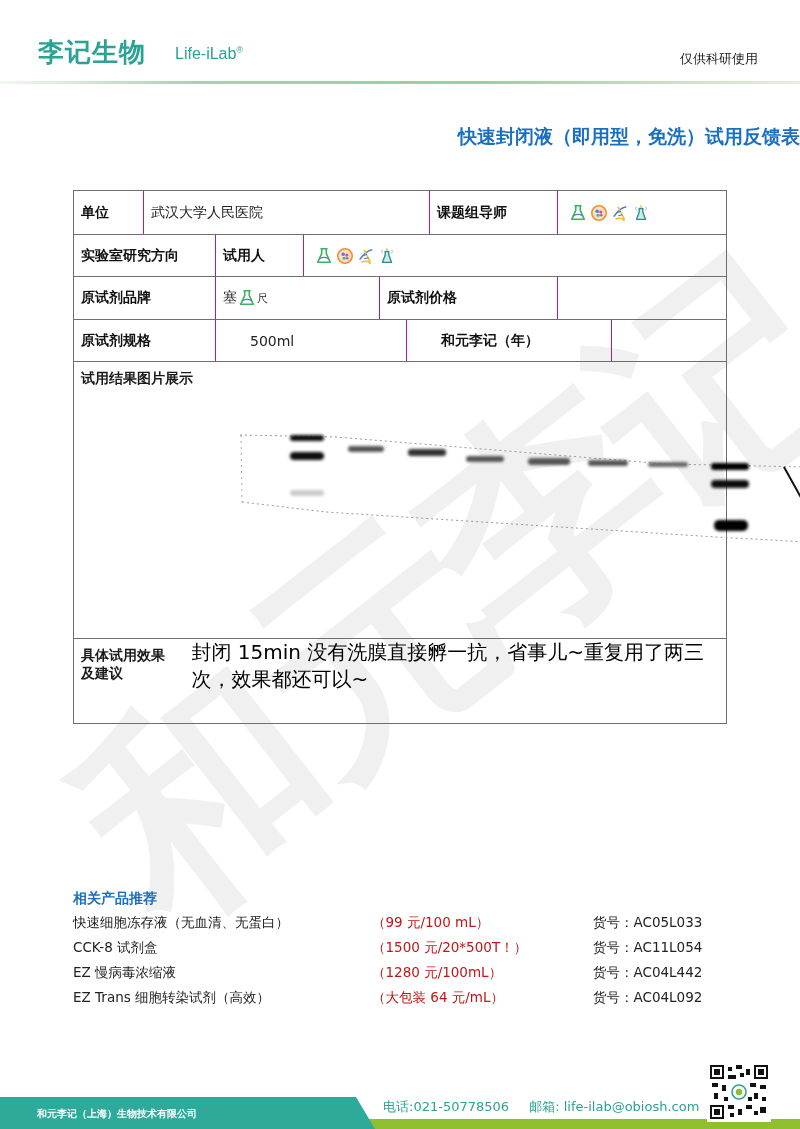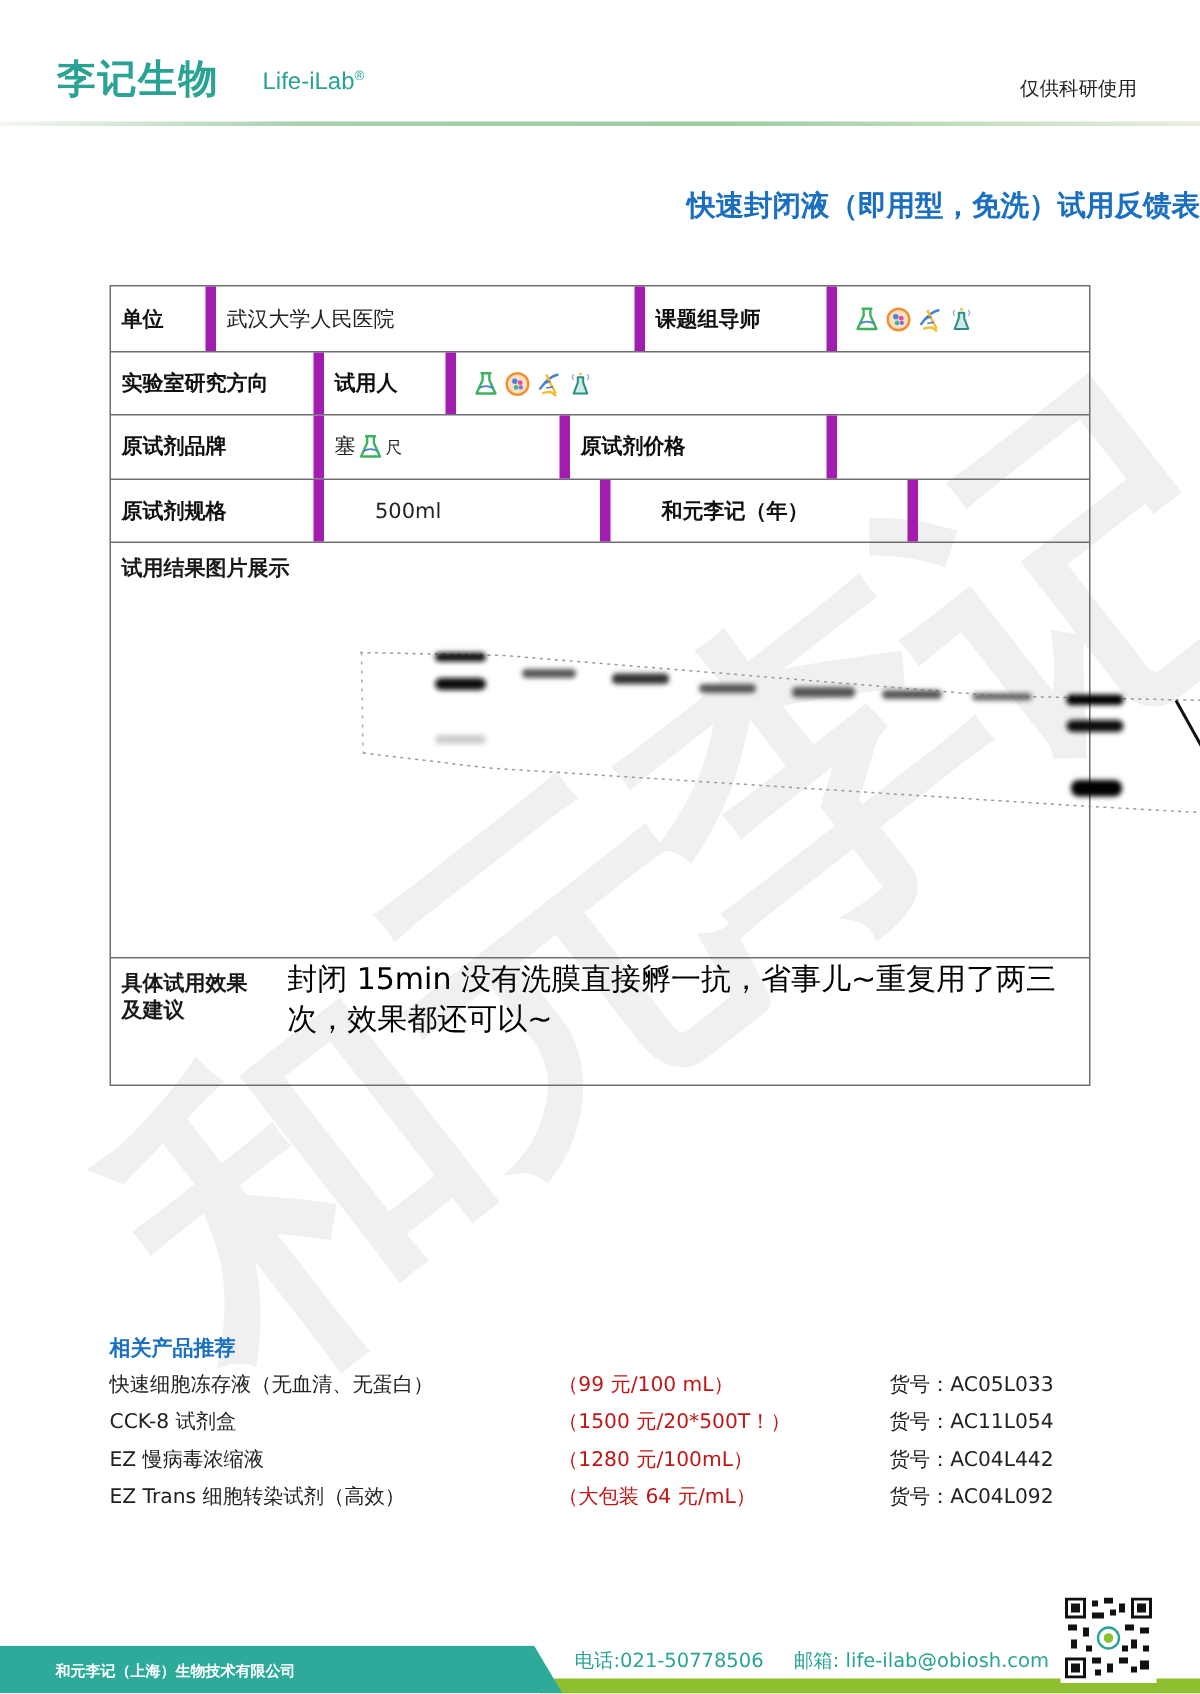--- a/index.html
+++ b/index.html
@@ -14,21 +14,21 @@
   .brand-en { position: absolute; left: 175px; top: 45px; font-size: 16px; color: #2aa394; font-family: "Liberation Sans", sans-serif; }
   .brand-en sup { font-size: 9px; }
   .research-only { position: absolute; right: 42px; top: 50px; font-size: 13px; color: #222; }
   .header-line { position: absolute; left: 0; top: 81px; width: 800px; height: 3px; background: linear-gradient(90deg, #f4f7f2 0%, #a8d0ae 25%, #9bcd9f 60%, #e9eedd 100%); }
 
   .doc-title { position: absolute; left: 0; width: 800px; top: 124px; text-align: right; font-size: 19px; font-weight: bold; color: #1a6fc1; z-index: 2; }
 
   .form { position: absolute; left: 73px; top: 190px; width: 654px; z-index: 2; border: 1px solid #6e6e6e; background: transparent; }
   .row { display: flex; border-bottom: 1px solid #6e6e6e; }
   .row:last-child { border-bottom: none; }
-  .cell { border-right: 7px solid #a21caf; display: flex; align-items: center; padding: 0 7px; font-size: 14px; }
+  .cell { border-right: 1px solid #a21caf; display: flex; align-items: center; padding: 0 7px; font-size: 14px; }
   .cell:last-child { border-right: none; }
   .lbl { font-weight: bold; color: #111; }
   .val { color: #222; }
   .icons { display: inline-flex; align-items: center; gap: 3px; margin-left: 4px; }
   .ic { width: 18px; height: 18px; display: inline-block; }
 
   .block-lbl { font-weight: bold; font-size: 14px; padding: 8px 7px 0; }
   .gel-area { position: relative; height: 225px; }
   .gel-area svg { position: absolute; left: 36px; top: 50px; }
   .feedback-text { font-size: 20px; padding: 0 7px 10px; color: #000000; }

